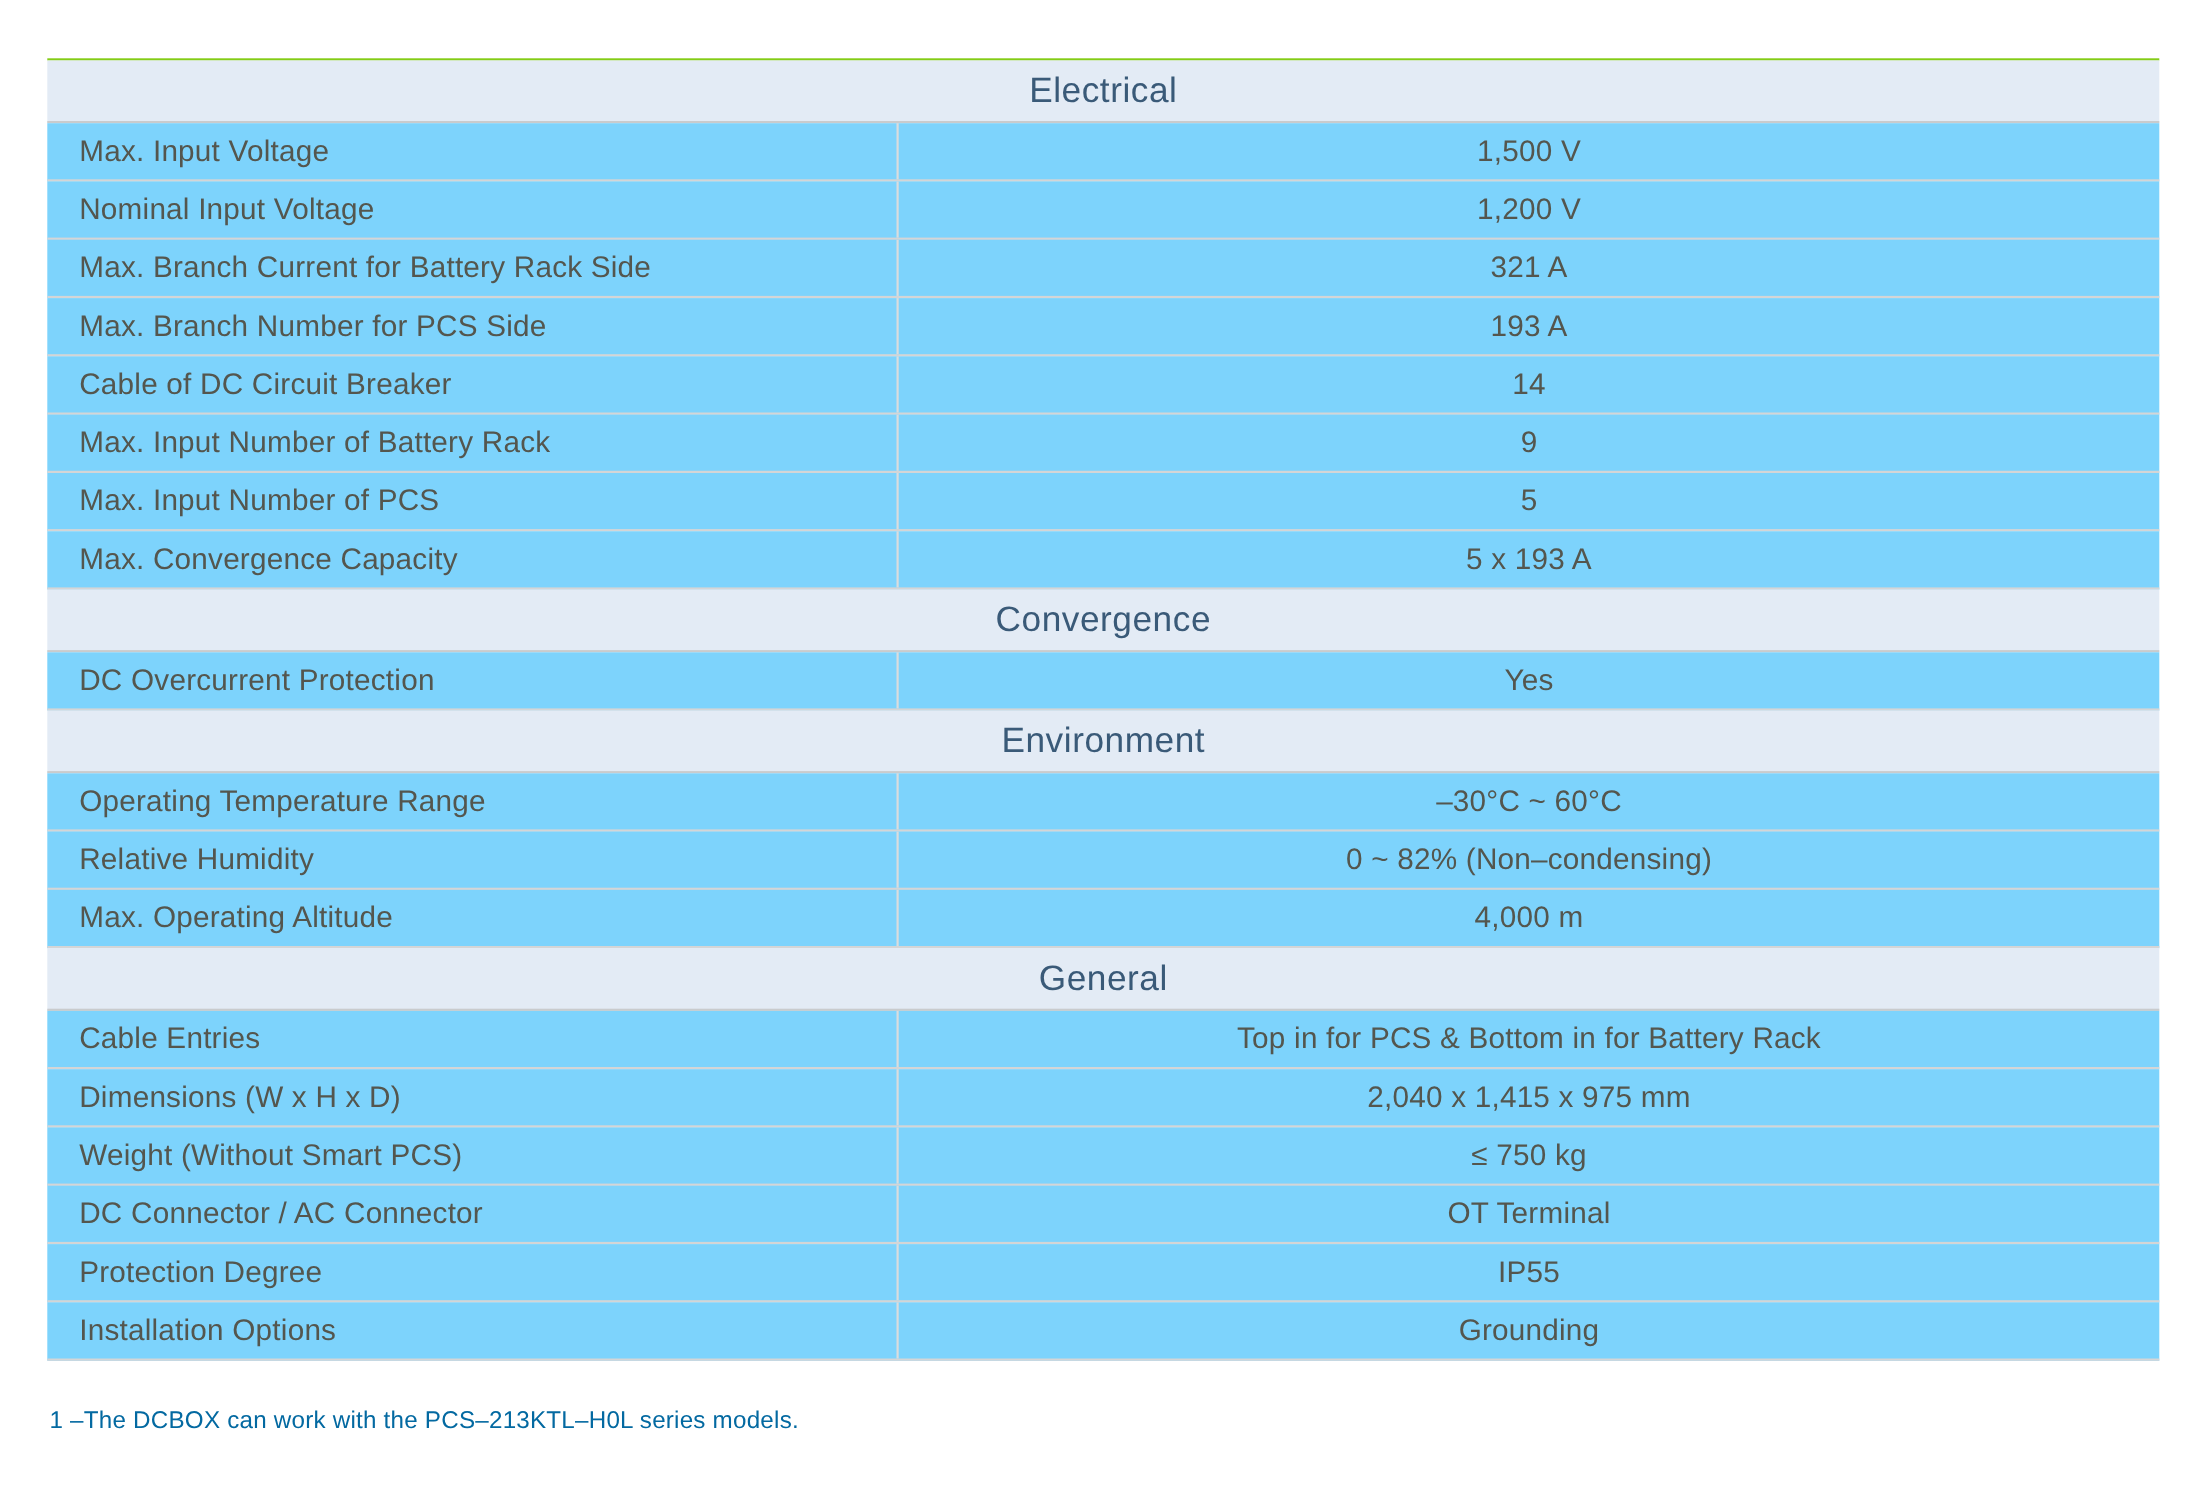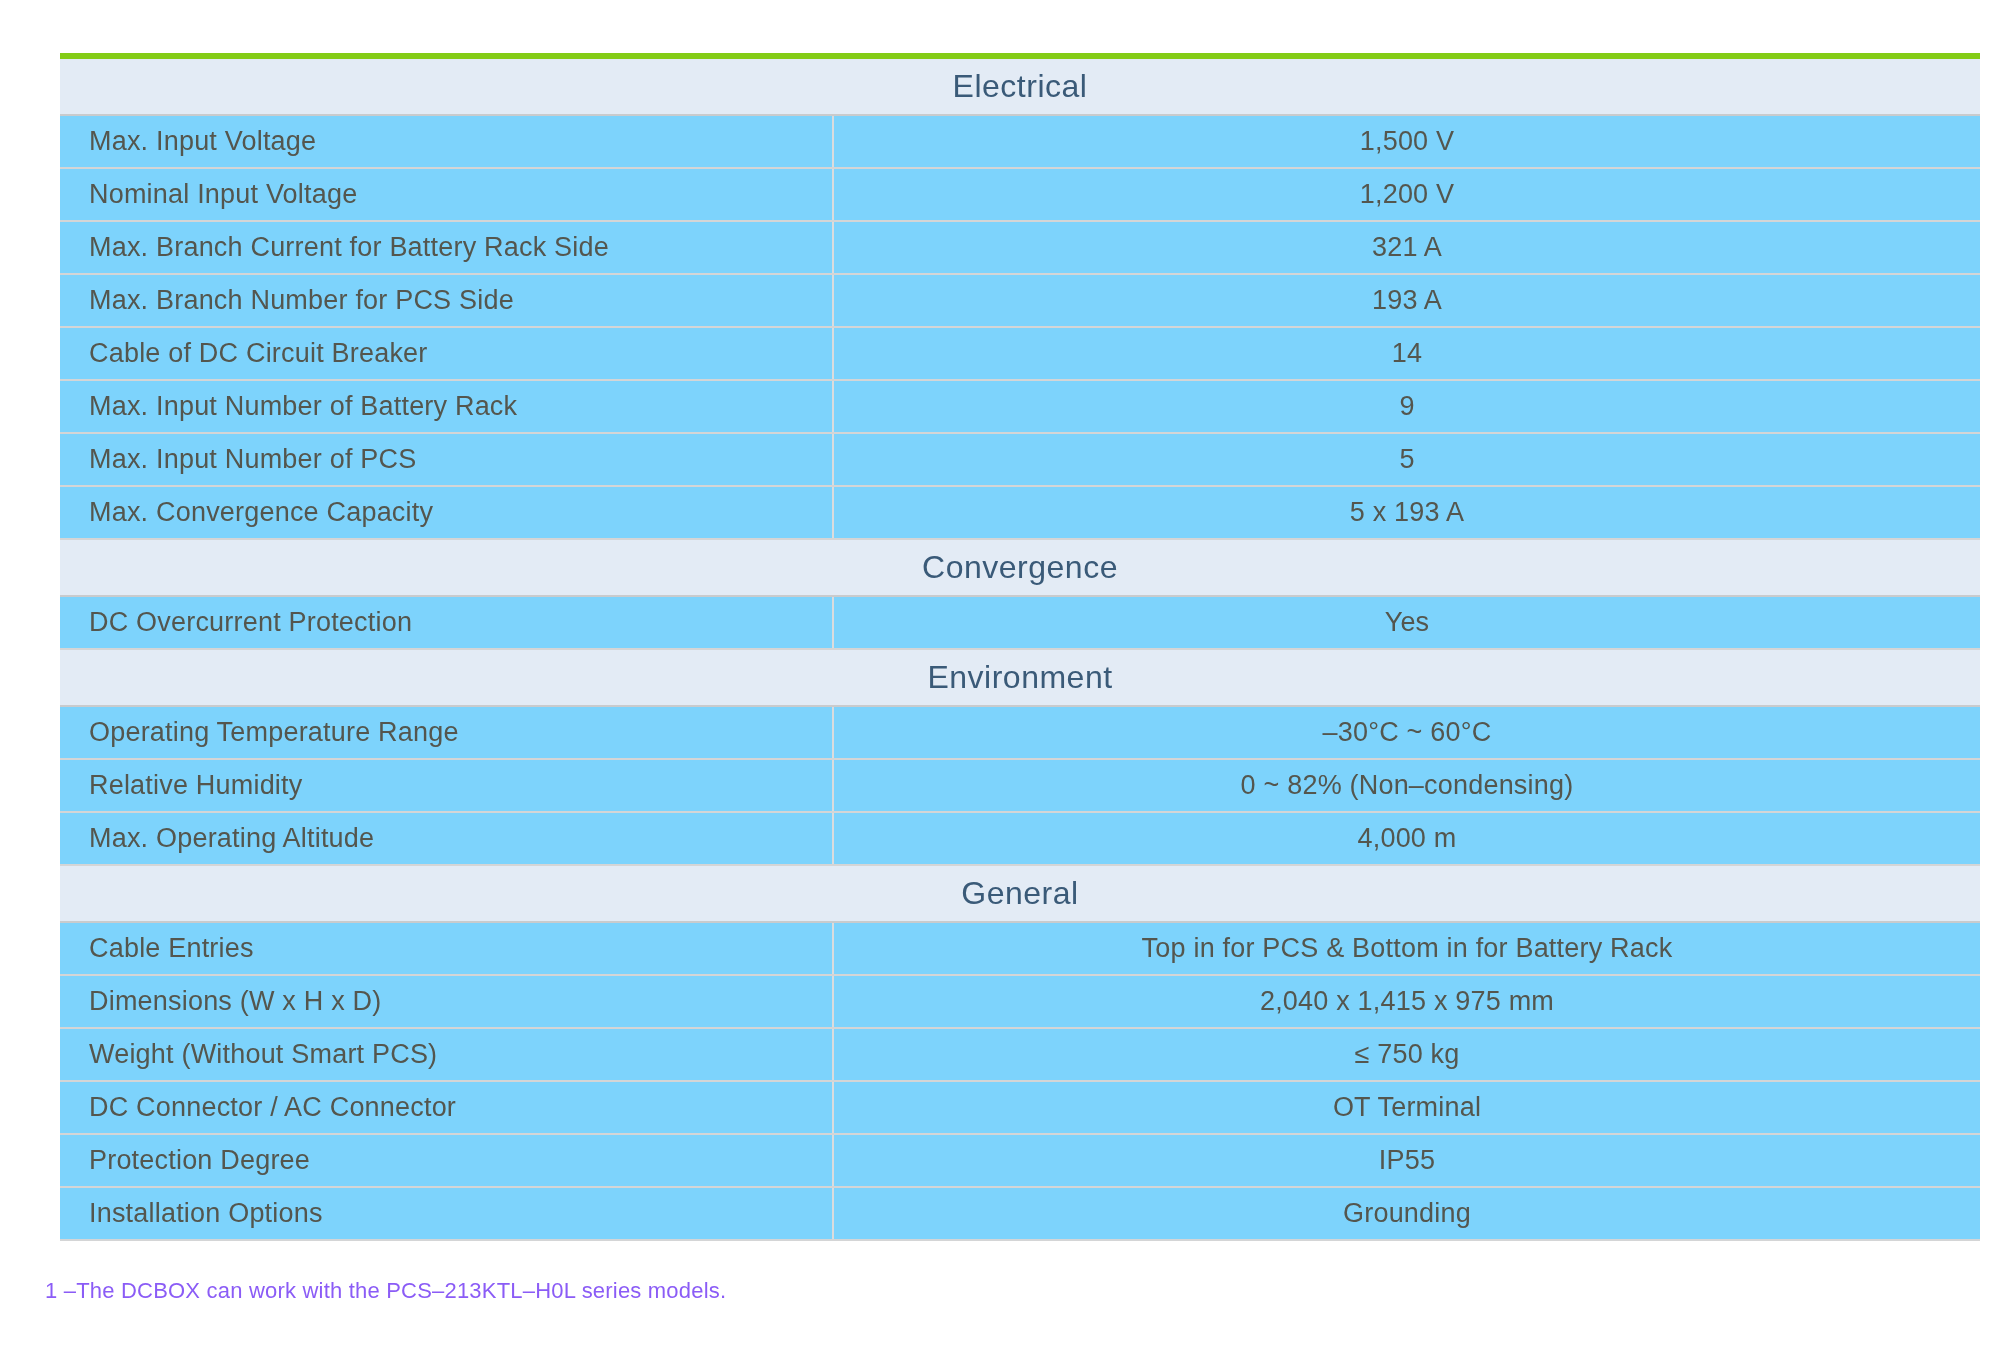--- a/index.html
+++ b/index.html
@@ -7,24 +7,24 @@
     padding: 0;
     background: #ffffff;
     width: 2000px;
     height: 1353px;
     position: relative;
     font-family: "Liberation Sans", "DejaVu Sans", sans-serif;
     -webkit-font-smoothing: antialiased;
   }
   .spec-table {
     position: absolute;
-    left: 60px;
+    left: 43px;
     top: 53px;
     width: 1920px;
-    border-top: 6px solid #84cc16;
+    border-top: 2px solid #84cc16;
   }
   .section-header {
     height: 55px;
     background: #e3ebf5;
     border-bottom: 2px solid #c9cbcd;
     color: #3a5a78;
     font-size: 32px;
     letter-spacing: 0.5px;
     display: flex;
     align-items: center;
@@ -52,21 +52,21 @@
     display: flex;
     align-items: center;
     justify-content: center;
   }
   .footnote {
     position: absolute;
     left: 45px;
     top: 1278px;
     font-size: 22px;
     letter-spacing: 0.2px;
-    color: #8b5cf6;
+    color: #0369a1;
   }
 </style>
 </head>
 <body>
 
 <div class="spec-table">
     <div class="section-header">Electrical</div>
     <div class="spec-row">
       <div class="row-label">Max. Input Voltage</div>
       <div class="row-value">1,500 V</div>

